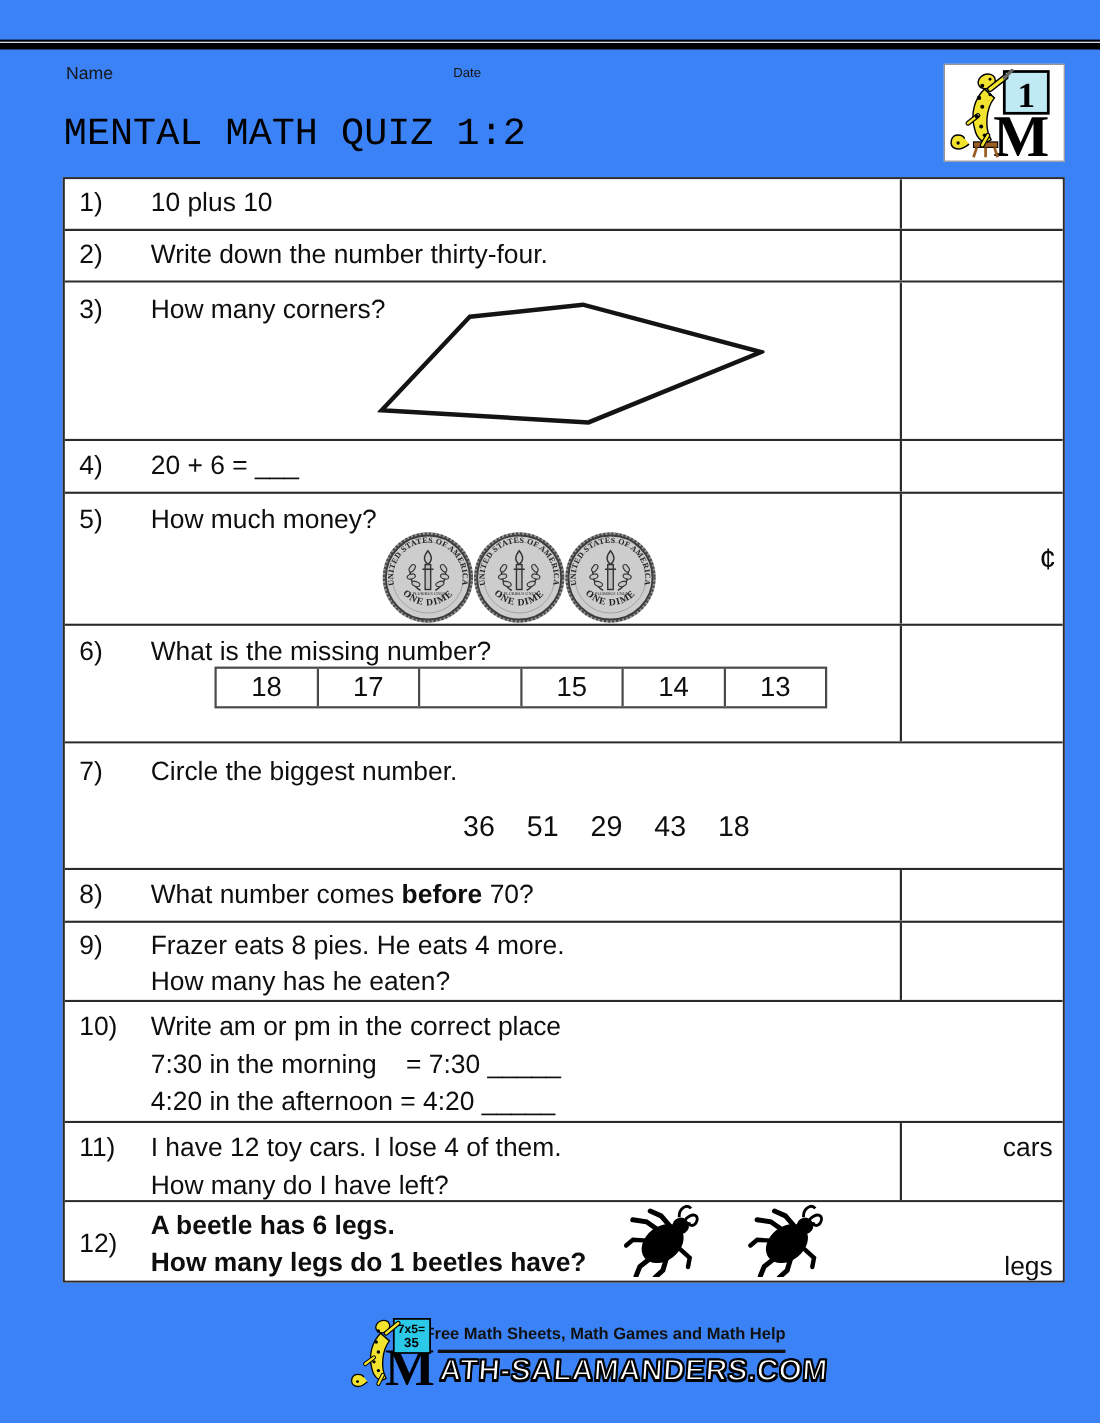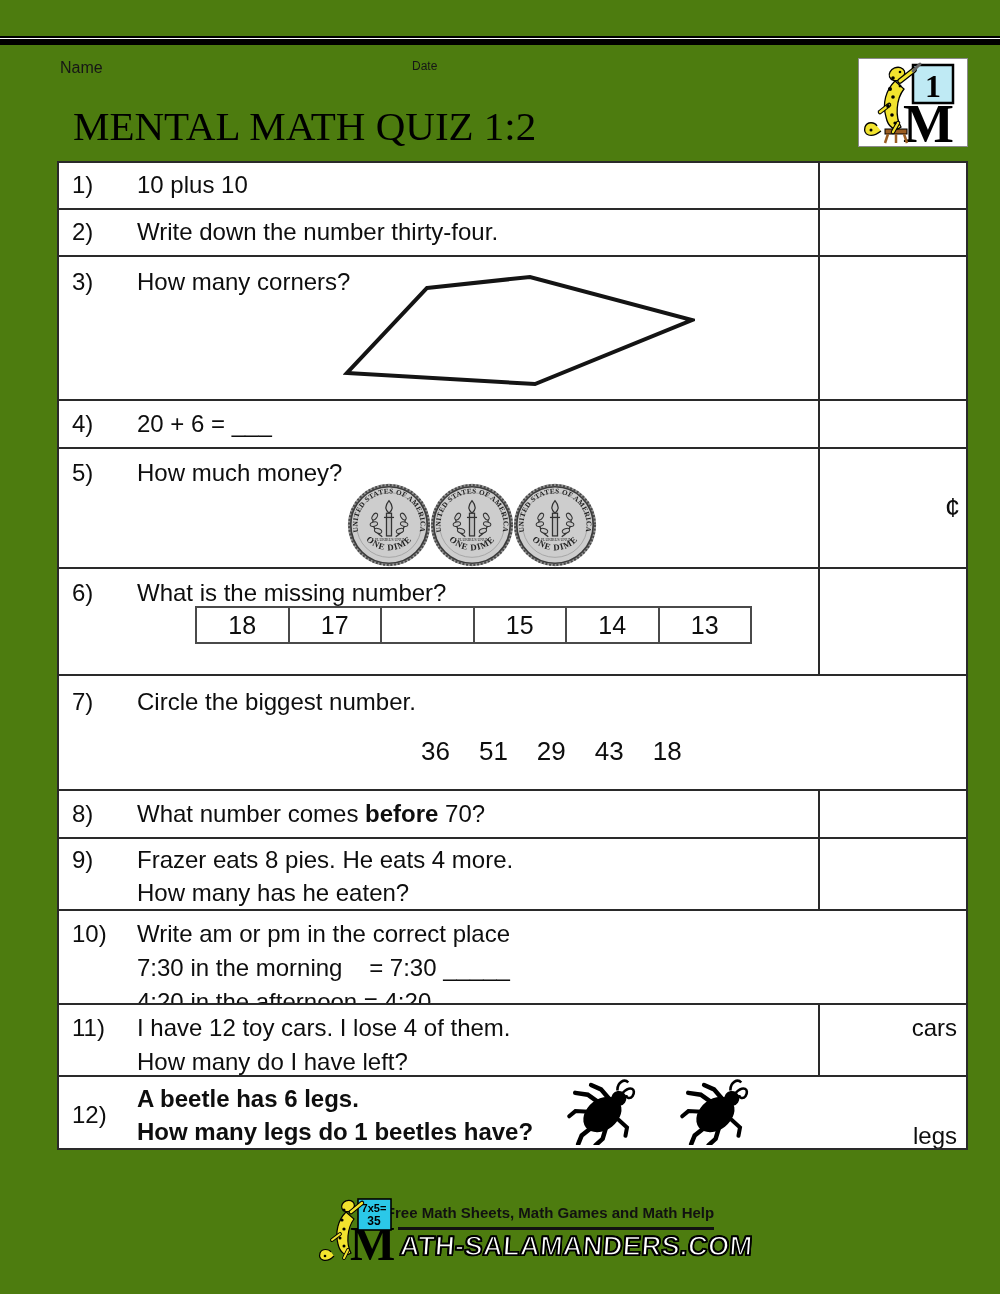--- a/index.html
+++ b/index.html
@@ -1,34 +1,34 @@
 <!DOCTYPE html>
 <html><head>
 <meta charset="utf-8">
 <style>
   * { margin:0; padding:0; box-sizing:border-box; }
   html,body { background:#ffffff; }
   #page {
-    position:relative; width:1000px; height:1294px; background:#4d7c0f;
+    position:relative; width:1000px; height:1294px; background:#3b82f6;
     font-family:"Liberation Sans", sans-serif; color:#0e0e0e; overflow:hidden;
   }
   
   .topbar { position:absolute; left:0; top:36px; width:1000px; }
   .topbar .t1 { height:2px; background:#000; }
   .topbar .t2 { height:1px; background:#fff; }
   .topbar .t3 { height:6px; background:#000; }
 
   .name-label { position:absolute; left:60px; top:59px; font-size:16px; color:#161616; }
   .date-label { position:absolute; left:412px; top:59px; font-size:12px; color:#161616; }
 
   .logo-box { position:absolute; left:858px; top:58px; width:110px; height:89px;
     background:#fff; border:1px solid #8a8a8a; }
 
   .page-title { position:absolute; left:58px; top:102px;
-    font-family:Liberation Serif, serif; font-size:41px; color:#000; white-space:pre;margin-left:15px; }
+    font-family:Liberation Mono, monospace; font-size:35px; color:#000; white-space:pre; }
 
   
   .quiz-table { position:absolute; left:57px; top:161px; width:911px; border:2px solid #2a2a2a; background:#fff; }
   .row { display:flex; border-bottom:2px solid #2a2a2a; position:relative; overflow:hidden; background:#fff; }
   .row:last-child { border-bottom:none; }
   .qnum { width:78px; padding-left:13px; flex:none; font-size:24px; }
   .qbody { flex:1; position:relative; font-size:24px; }
   .ans { width:148px; flex:none; border-left:2px solid #2a2a2a; position:relative; font-size:24px; }
   .line { white-space:pre; }
   .b { font-weight:bold; }
@@ -36,21 +36,21 @@
   .r1 { height:47px; }  .r1 .qnum, .r1 .line { line-height:44px; }
   .r2 { height:47px; }  .r2 .qnum, .r2 .line { line-height:44px; }
   .r3 { height:144px; } .r3 .qnum, .r3 .line { padding-top:8px; line-height:34px; }
   .r4 { height:48px; }  .r4 .qnum, .r4 .line { line-height:45px; }
   .r5 { height:120px; } .r5 .qnum, .r5 .line { padding-top:7px; line-height:34px; }
   .r6 { height:107px; } .r6 .qnum, .r6 .line { padding-top:7px; line-height:34px; }
   .r7 { height:115px; } .r7 .qnum, .r7 .line { padding-top:9px; line-height:34px; }
   .r8 { height:48px; }  .r8 .qnum, .r8 .line { line-height:45px; }
   .r9 { height:72px; }  .r9 .qnum, .r9 .line { padding-top:4px; line-height:33px; }
   .r9 .line { padding-top:0; } .r9 .qbody { padding-top:4px; }
-  .r10 { height:94px; } .r10 .qnum { padding-top:6px; line-height:34px; }
+  .r10 { height:110px; } .r10 .qnum { padding-top:6px; line-height:34px; }
   .r10 .qbody { padding-top:6px; } .r10 .line { line-height:34px; }
   .r11 { height:72px; } .r11 .qnum { padding-top:6px; line-height:34px; }
   .r11 .qbody { padding-top:6px; } .r11 .line { line-height:34px; }
   .r12 { height:71px;align-items:center; } .r12 .qnum { padding-top:4px; line-height:33px; }
   .r12 .qbody { padding-top:4px;font-weight:bold; } .r12 .line { line-height:33px; }
 
   .pentagon-wrap { position:absolute; left:206px; top:16px; width:352px; height:114px; }
   .coins { position:absolute; left:210px; top:34px; display:flex; }
   .coins svg { margin-right:-1px; }
   .seq-strip { position:absolute; left:58px; top:37px; width:557px; height:38px;

